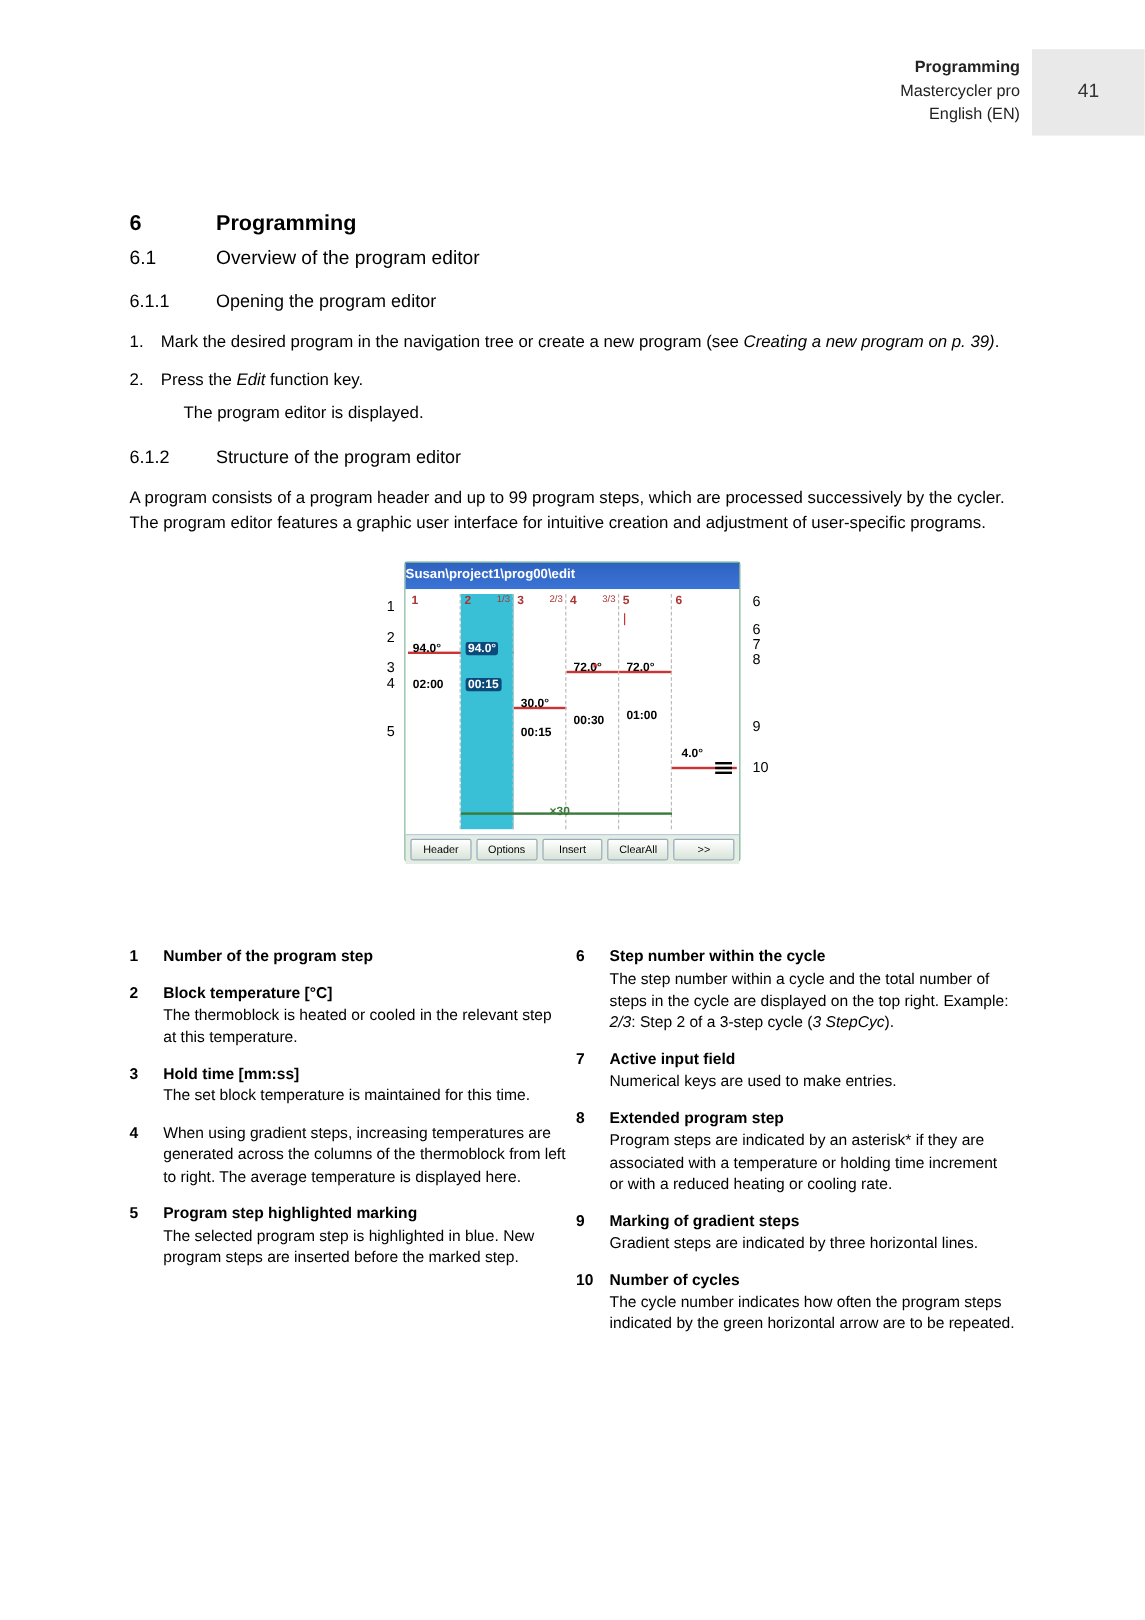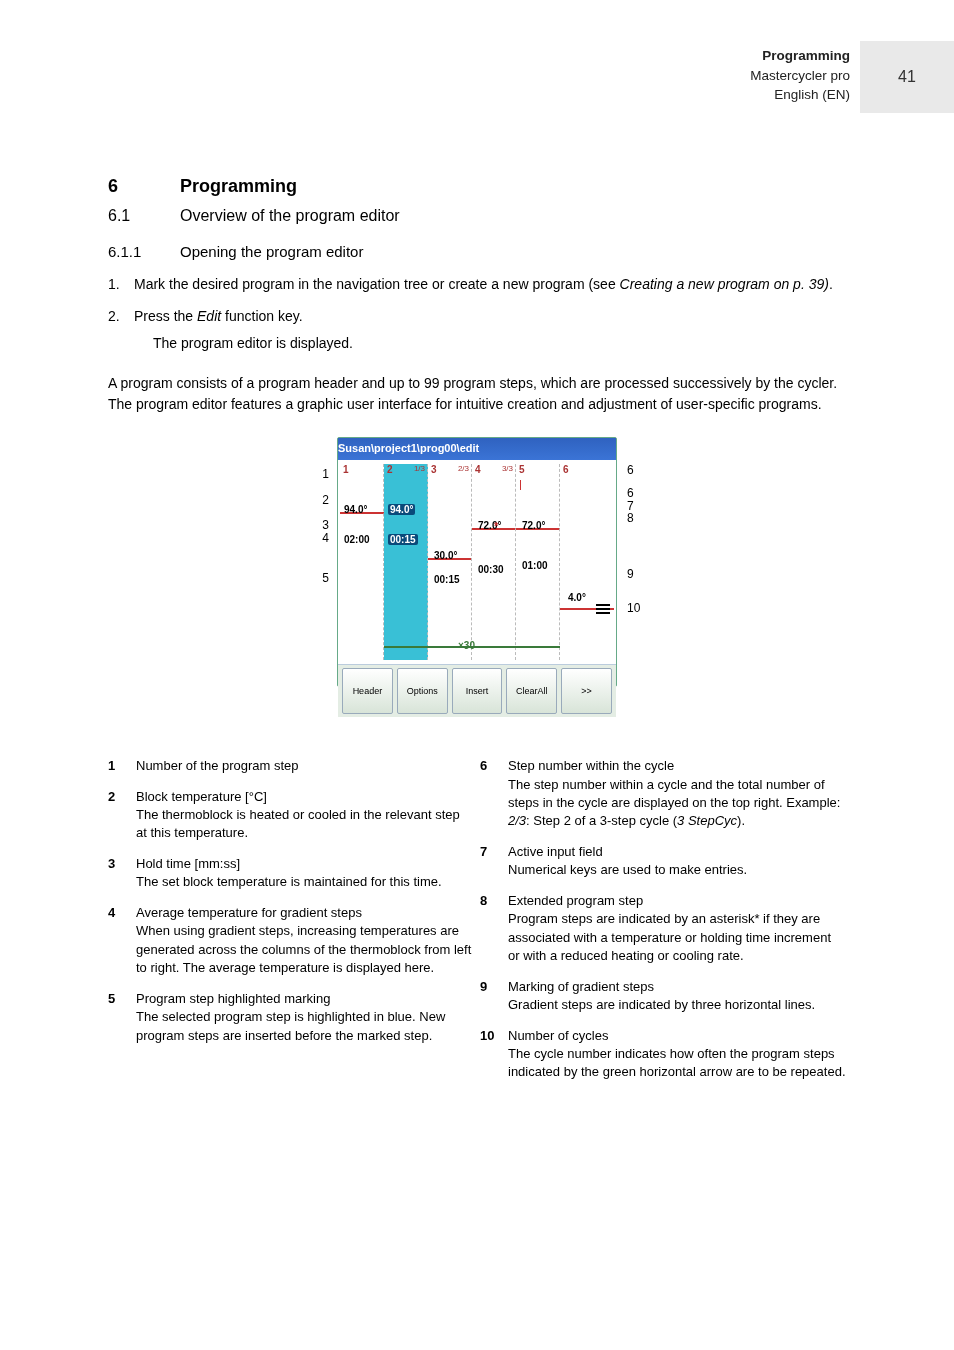--- a/index.html
+++ b/index.html
@@ -40,32 +40,32 @@
   .redline.r2 { left: 90px; top: 98px; width: 44px; }
   .redline.r3 { left: 134px; top: 68px; width: 88px; }
   .redline.r4 { left: 222px; top: 148px; width: 54px; }
   .cycarrow { position: absolute; left: 46px; top: 186px; width: 176px; height: 12px; border-top: 2px solid #3a7a3a; }
   .cycx { position: absolute; left: 120px; top: 180px; font-size: 10px; color: #3a7a3a; font-weight: bold; }
   .grad { position: absolute; right: 4px; top: 140px; width: 14px; }
   .grad .gl { display: block; height: 2px; background: #000; margin-bottom: 2px; }
   .asterisk { position: absolute; top: 60px; left: 156px; font-size: 11px; color: #c33; font-weight: bold; }
   .cursor { position: absolute; left: 182px; top: 20px; width: 1px; height: 10px; background: #c33; }
   .edbtns { display: flex; gap: 4px; padding: 3px 4px; background: #e4ede4; border-top: 1px solid #bcd; }
-  .edbtn { flex: 1; text-align: center; font-size: 9px; padding: 17px 0; background: linear-gradient(#fff,#d8e4d8); border: 1px solid #9ab; border-radius: 2px; }
+  .edbtn { flex: 1; text-align: center; font-size: 9px; padding: 3px 0; background: linear-gradient(#fff,#d8e4d8); border: 1px solid #9ab; border-radius: 2px; }
   .callout { position: absolute; font-size: 12px; color: #000; }
   .callL { text-align: right; width: 26px; }
   .callR { width: 26px; }
   .cl1 { left: 76px; top: 30px; } .cl2 { left: 76px; top: 56px; } .cl34 { left: 76px; top: 82px; line-height: 1.05; } .cl5 { left: 76px; top: 134px; }
   .cr6 { left: 400px; top: 26px; } .cr678 { left: 400px; top: 50px; line-height: 1.05; } .cr9 { left: 400px; top: 130px; } .cr10 { left: 400px; top: 164px; }
   .legend { display: flex; gap: 6px; font-size: 13px; line-height: 1.42; margin-bottom: 42px; }
   .legcol { width: 50%; }
   .legitem { display: flex; gap: 10px; margin-bottom: 12px; }
   .legitem .ln { width: 18px; flex-shrink: 0; font-weight: bold; }
   .legitem .lb { }
-  .legitem .lt { font-weight: normal; display: block; }
+  .legitem .lt { font-weight: bold; display: block; }
 </style>
 </head>
 <body>
 
 <div class="page">
 
   <div class="tab">
     <span class="tab-num">41</span>
   </div>
   <div class="hdr">
@@ -100,20 +100,24 @@
       </li>
       <li>
         <span class="sn">2.</span>
         <span class="stxt">
           <span>Press the </span><span class="italic">Edit</span><span> function key.</span>
           <span class="indent">The program editor is displayed.</span>
         </span>
       </li>
     </ol>
 
+    <h4 class="row">
+      <span class="num">6.1.2</span>
+      <span>Structure of the program editor</span>
+    </h4>
 
     <p class="para">A program consists of a program header and up to 99 program steps, which are processed successively by the cycler. The program editor features a graphic user interface for intuitive creation and adjustment of user-specific programs.</p>
 
     <div class="figwrap">
       <div class="fig">
 
         <div class="callout callL cl1">1</div>
         <div class="callout callL cl2">2</div>
         <div class="callout callL cl34">
           <span>3</span><br>
@@ -203,21 +207,21 @@
         <div class="legitem">
           <span class="ln">2</span>
           <span class="lb"><span class="lt">Block temperature [°C]</span><span>The thermoblock is heated or cooled in the relevant step at this temperature.</span></span>
         </div>
         <div class="legitem">
           <span class="ln">3</span>
           <span class="lb"><span class="lt">Hold time [mm:ss]</span><span>The set block temperature is maintained for this time.</span></span>
         </div>
         <div class="legitem">
           <span class="ln">4</span>
-          <span class="lb"><span class="lt">Average temperature for gradient steps</span><span>When using gradient steps, increasing temperatures are generated across the columns of the thermoblock from left to right. The average temperature is displayed here.</span></span>
+          <span class="lb"><span>When using gradient steps, increasing temperatures are generated across the columns of the thermoblock from left to right. The average temperature is displayed here.</span></span>
         </div>
         <div class="legitem">
           <span class="ln">5</span>
           <span class="lb"><span class="lt">Program step highlighted marking</span><span>The selected program step is highlighted in blue. New program steps are inserted before the marked step.</span></span>
         </div>
       </div>
       <div class="legcol">
         <div class="legitem">
           <span class="ln">6</span>
           <span class="lb"><span class="lt">Step number within the cycle</span>

